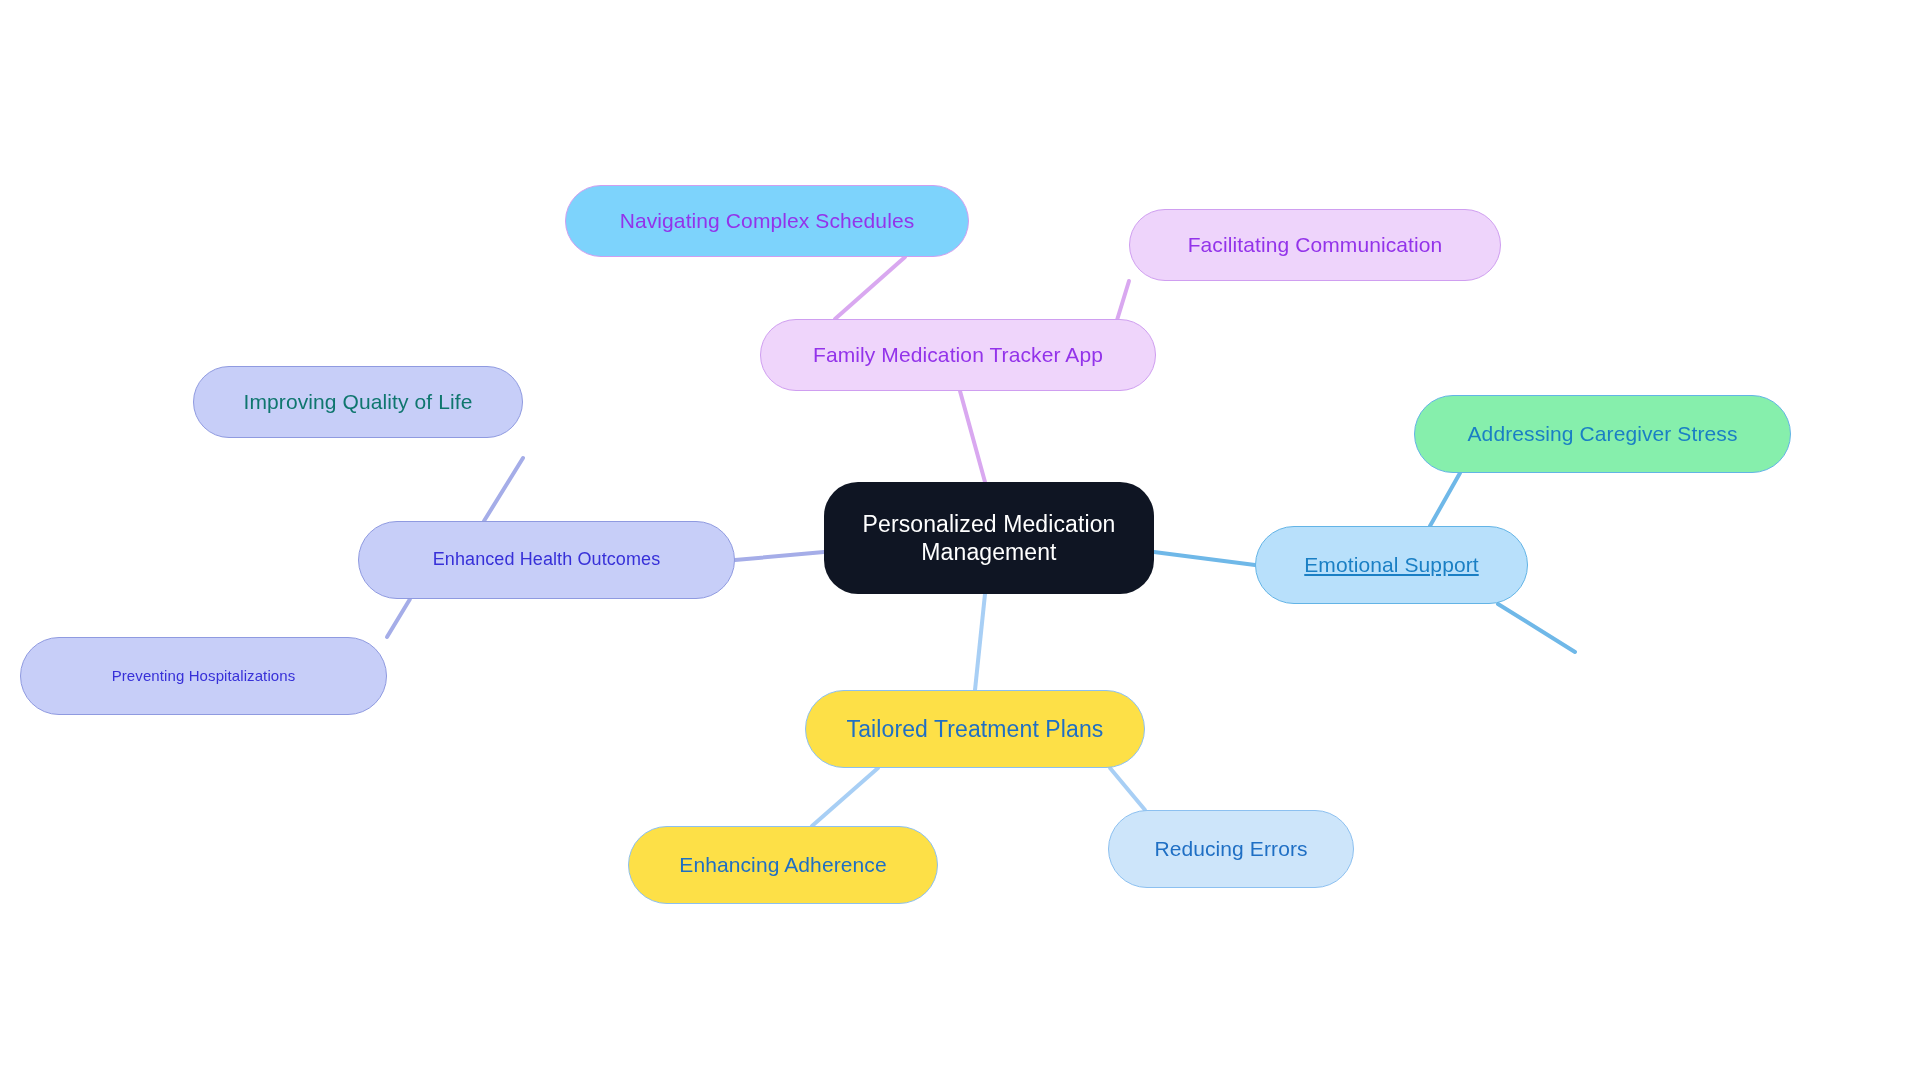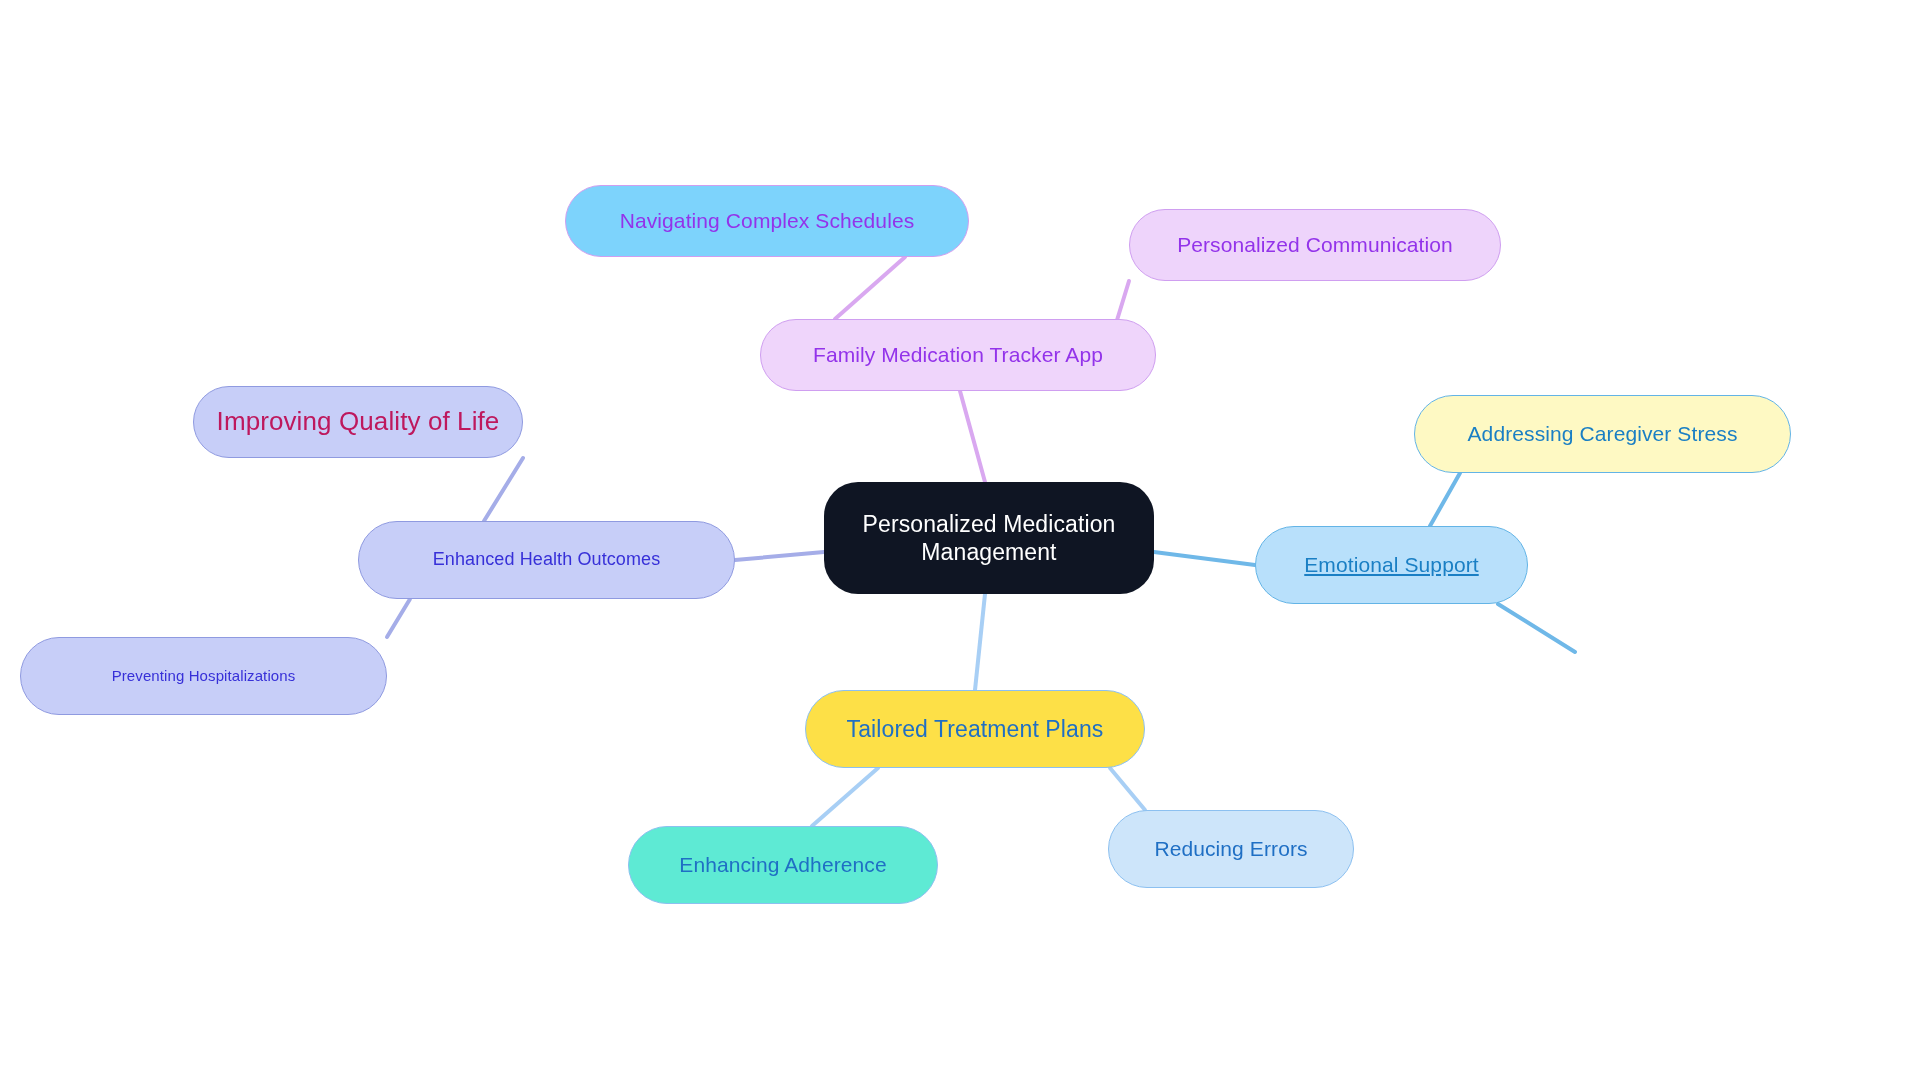--- a/index.html
+++ b/index.html
@@ -62,22 +62,22 @@
       <line x1="1460" y1="473" x2="1430" y2="526" stroke="#6fb8e8" stroke-width="4" stroke-linecap="round"></line>
       <line x1="1498" y1="604" x2="1575" y2="652" stroke="#6fb8e8" stroke-width="4" stroke-linecap="round"></line>
       <line x1="985" y1="594" x2="975" y2="690" stroke="#a8cff5" stroke-width="4" stroke-linecap="round"></line>
       <line x1="878" y1="768" x2="812" y2="826" stroke="#a8cff5" stroke-width="4" stroke-linecap="round"></line>
       <line x1="1110" y1="768" x2="1145" y2="810" stroke="#a8cff5" stroke-width="4" stroke-linecap="round"></line>
     </svg>
 <div class="node root" style="left: 824px; top: 482px; width: 330px; height: 112px; font-size: 23px; background: rgb(15, 21, 35); color: rgb(255, 255, 255); border-color: rgb(15, 21, 35); border-radius: 34px;"><span>Personalized Medication
 Management</span></div>
     <div class="node" style="left: 760px; top: 319px; width: 396px; height: 72px; font-size: 21px; background: rgb(239, 213, 251); color: rgb(147, 51, 234); border-color: rgb(207, 158, 240);"><span>Family Medication Tracker App</span></div>
     <div class="node" style="left: 565px; top: 185px; width: 404px; height: 72px; font-size: 21px; background: #7dd3fc; color: rgb(147, 51, 234); border-color: rgb(207, 158, 240);"><span>Navigating Complex Schedules</span></div>
-    <div class="node" style="left: 1129px; top: 209px; width: 372px; height: 72px; font-size: 21px; background: rgb(238, 212, 251); color: rgb(147, 51, 234); border-color: rgb(207, 158, 240);"><span>Personalized Communication</span></div>
+    <div class="node" style="left: 1129px; top: 209px; width: 372px; height: 72px; font-size: 21px; background: rgb(238, 212, 251); color: rgb(147, 51, 234); border-color: rgb(207, 158, 240);"><span>Facilitating Communication</span></div>
     <div class="node" style="left: 358px; top: 521px; width: 377px; height: 78px; font-size: 18px; background: rgb(199, 206, 248); color: rgb(55, 48, 216); border-color: rgb(143, 154, 224);"><span>Enhanced Health Outcomes</span></div>
-    <div class="node" style="left: 193px; top: 386px; width: 330px; height: 72px; font-size: 26px; background: rgb(199, 206, 248); color: #be185d; border-color: rgb(143, 154, 224);"><span>Improving Quality of Life</span></div>
+    <div class="node" style="left: 193px; top: 366px; width: 330px; height: 72px; font-size: 21px; background: rgb(199, 206, 248); color: #0f766e; border-color: rgb(143, 154, 224);"><span>Improving Quality of Life</span></div>
     <div class="node" style="left: 20px; top: 637px; width: 367px; height: 78px; font-size: 15px; background: rgb(199, 206, 248); color: rgb(55, 48, 216); border-color: rgb(143, 154, 224);"><span>Preventing Hospitalizations</span></div>
     <div class="node" style="left: 1255px; top: 526px; width: 273px; height: 78px; font-size: 21px; background: rgb(184, 224, 251); color: rgb(26, 127, 196); border-color: rgb(99, 180, 230); text-decoration: underline;"><span>Emotional Support</span></div>
-    <div class="node" style="left: 1414px; top: 395px; width: 377px; height: 78px; font-size: 21px; background: #fef9c3; color: rgb(26, 127, 196); border-color: rgb(99, 180, 230);"><span>Addressing Caregiver Stress</span></div>
+    <div class="node" style="left: 1414px; top: 395px; width: 377px; height: 78px; font-size: 21px; background: #86efac; color: rgb(26, 127, 196); border-color: rgb(99, 180, 230);"><span>Addressing Caregiver Stress</span></div>
     <div class="node" style="left: 805px; top: 690px; width: 340px; height: 78px; font-size: 23px; background: #fde047; color: rgb(31, 111, 196); border-color: rgb(140, 192, 240);"><span>Tailored Treatment Plans</span></div>
-    <div class="node" style="left: 628px; top: 826px; width: 310px; height: 78px; font-size: 21px; background: #5eead4; color: rgb(31, 111, 196); border-color: rgb(140, 192, 240);"><span>Enhancing Adherence</span></div>
+    <div class="node" style="left: 628px; top: 826px; width: 310px; height: 78px; font-size: 21px; background: #fde047; color: rgb(31, 111, 196); border-color: rgb(140, 192, 240);"><span>Enhancing Adherence</span></div>
     <div class="node" style="left: 1108px; top: 810px; width: 246px; height: 78px; font-size: 21px; background: rgb(205, 229, 250); color: rgb(31, 111, 196); border-color: rgb(140, 192, 240);"><span>Reducing Errors</span></div>
   </div>
 
 </body></html>

